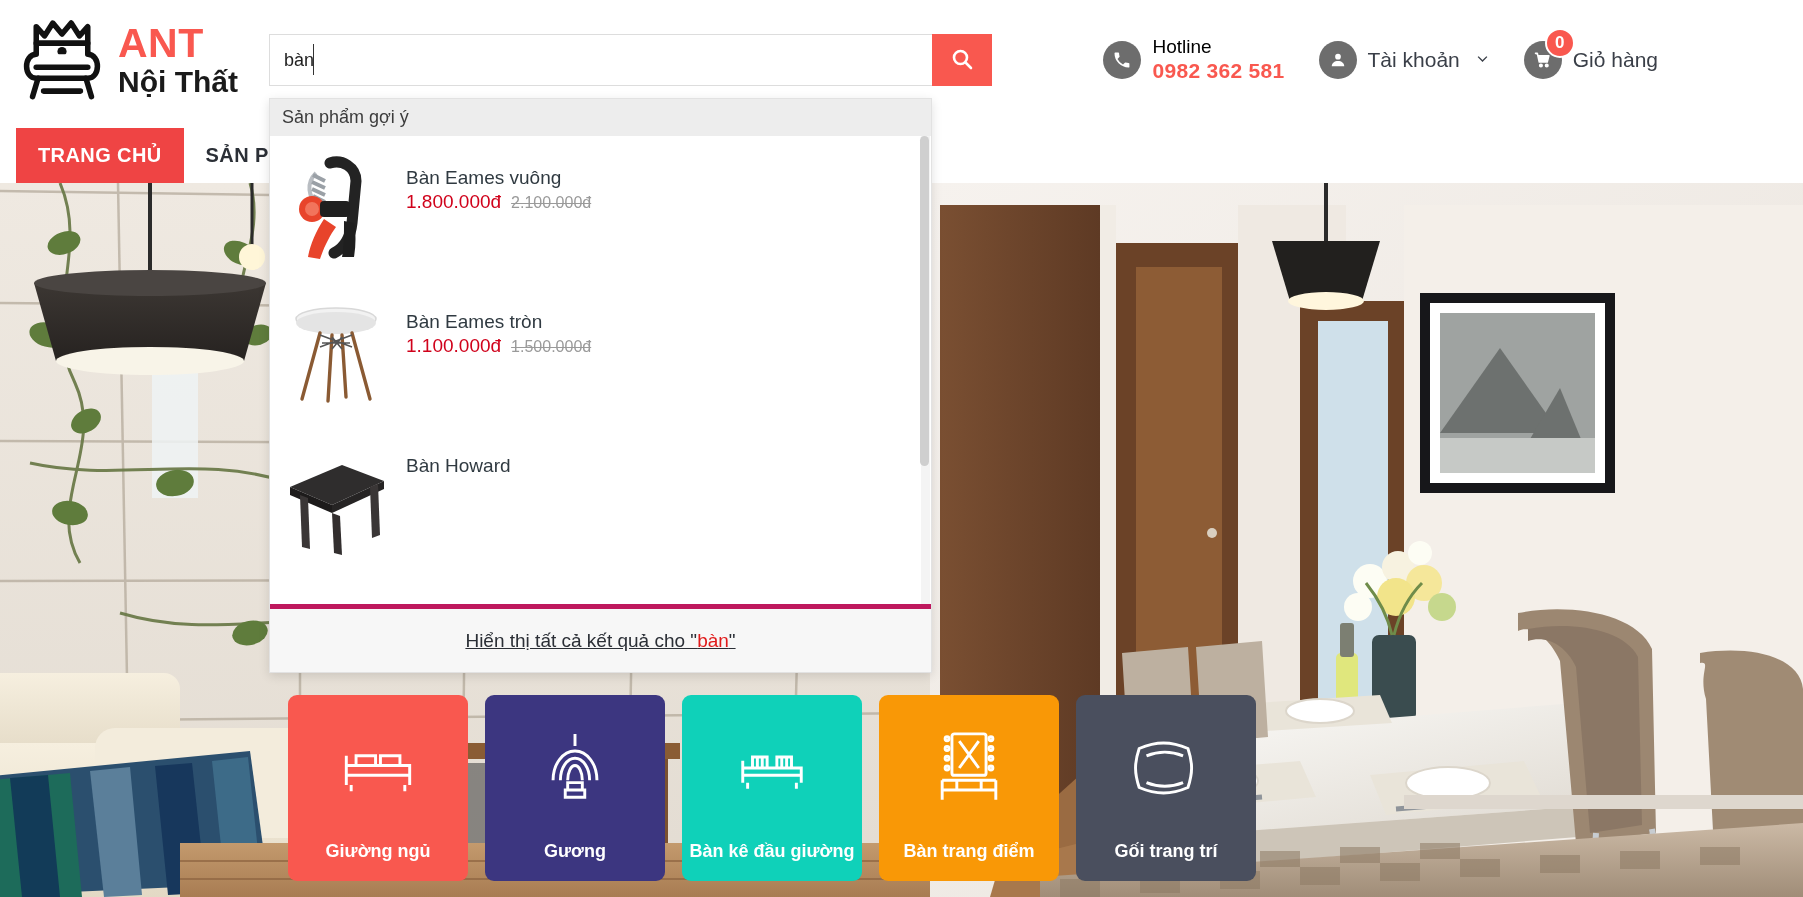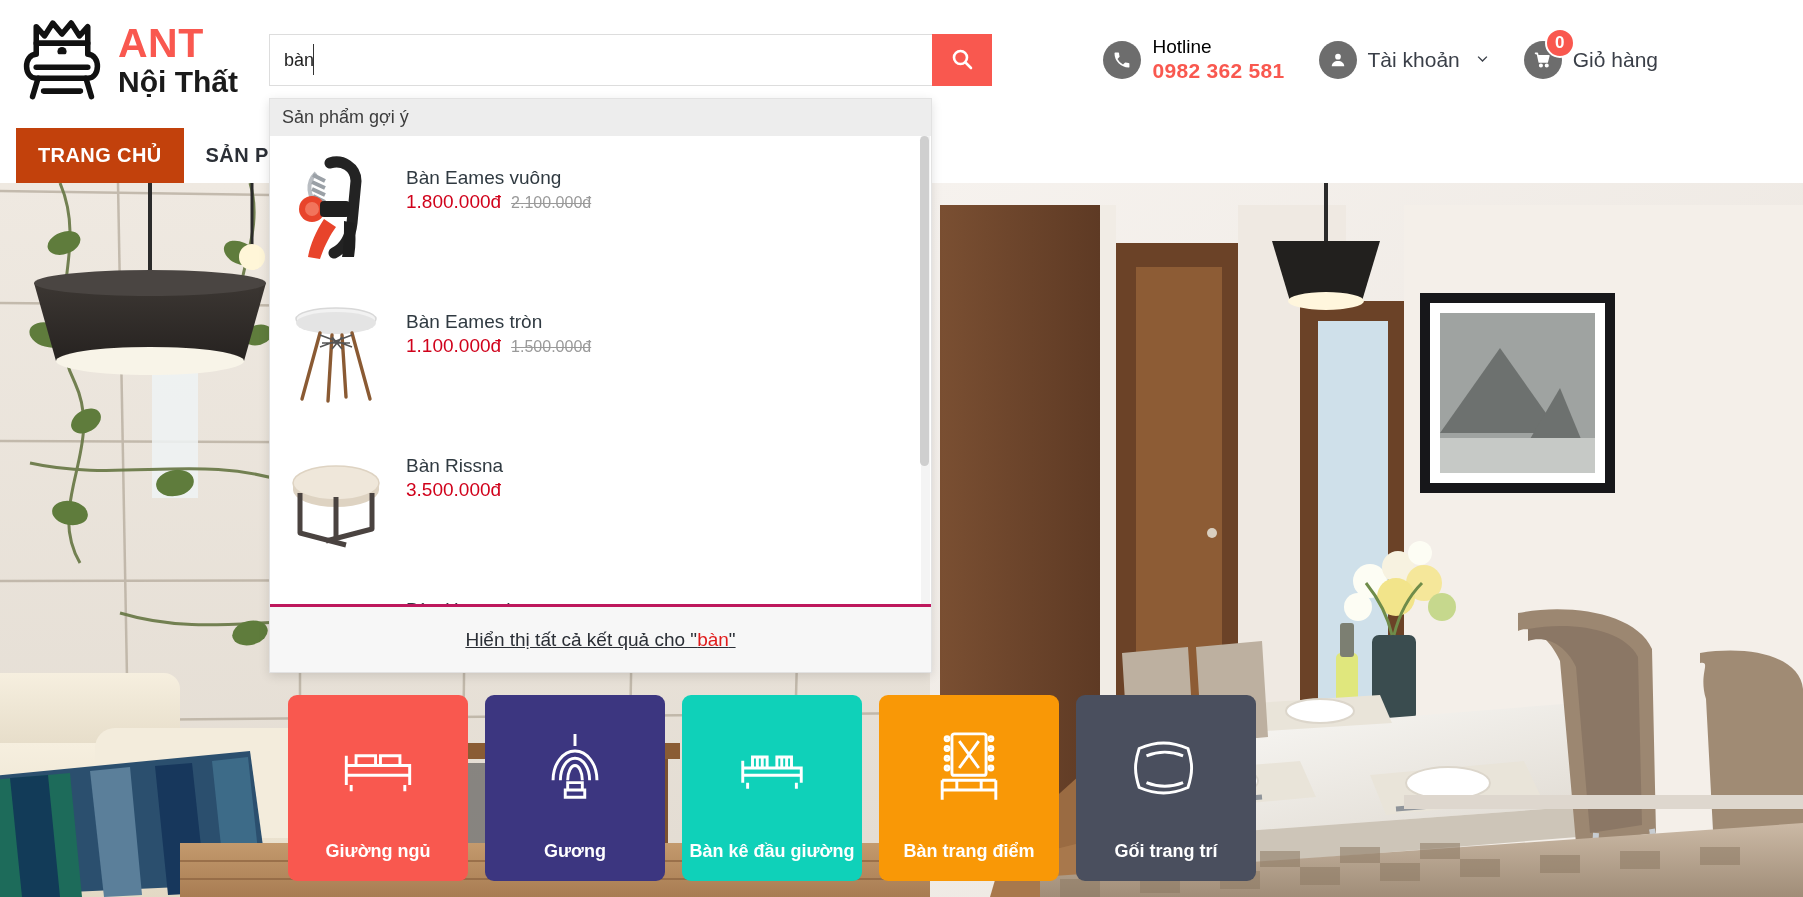--- a/index.html
+++ b/index.html
@@ -106,21 +106,21 @@
     z-index: 20;
     display: flex; align-items: stretch;
     padding-left: 16px;
   }
   .nav-item {
     display: flex; align-items: center;
     padding: 0 22px;
     font-size: 20px; font-weight: 700; letter-spacing: .4px;
     color: #2b2f36; cursor: pointer; white-space: nowrap;
   }
-  .nav-item.active { background: #c2410c; color: #ffffff; justify-content: flex-end; }
+  .nav-item.active { background: #ef4444; color: #ffffff; justify-content: flex-end; }
 
   
   .hero {
     position: absolute; top: 183px; left: 0;
     width: 1803px; height: 714px;
     overflow: hidden; z-index: 5;
   }
   .hero svg { display:block; width: 1803px; height: 714px; }
 
   
@@ -194,21 +194,21 @@
   }
   .sug-thumb-bar {
     position: absolute; right: 1px; top: 0;
     width: 9px; height: 330px;
     background: #cfcfcf; border-radius: 5px;
   }
 
   .suggest-foot {
     flex: none; height: 68px;
     background: #f7f7f7;
-    border-top: 3px solid #be185d;
+    border-top: 5px solid #be185d;
     display: flex; align-items: center; justify-content: center;
   }
   .foot-link {
     font-size: 19px; color: #2b2f36;
     text-decoration: underline; cursor: pointer;
   }
   .foot-link .q { color: #2b2f36; }
   .foot-link .kw { color: #e01b1b; }
 </style>
 </head>
@@ -632,40 +632,20 @@
         </span>
         <span class="sug-meta">
           <span class="sug-name">Bàn Eames tròn</span>
           <span class="sug-price-row">
             <span class="sug-price">1.100.000đ</span>
             <span class="sug-old">1.500.000đ</span>
           </span>
         </span>
       </div>
 
-      <div class="sug-item">
-        <span class="sug-thumb">
-          <svg viewBox="0 0 100 118">
-            <ellipse cx="50" cy="46" rx="43" ry="17" fill="#efe7da" stroke="#ded3c2" stroke-width="1.5"></ellipse>
-            <path d="M7 46 a43 17 0 0086 0 v7 a43 17 0 01-86 0 z" fill="#ded3c2"></path>
-            <g stroke="#4a4340" stroke-width="5" fill="none" stroke-linejoin="round">
-              <path d="M14 56 L14 96 L60 108"></path>
-              <path d="M86 56 L86 92 L40 104"></path>
-              <path d="M50 60 L50 100"></path>
-            </g>
-          </svg>
-        </span>
-        <span class="sug-meta">
-          <span class="sug-name">Bàn Rissna</span>
-          <span class="sug-price-row">
-            <span class="sug-price">3.500.000đ</span>
-
-          </span>
-        </span>
-      </div>
 
       <div class="sug-item">
         <span class="sug-thumb">
           <svg viewBox="0 0 100 118">
             <path d="M4 50 L56 28 L98 44 L46 68 Z" fill="#2f2d2d"></path>
             <path d="M4 50 L46 68 L46 76 L4 58 Z" fill="#1d1b1b"></path>
             <path d="M46 68 L98 44 L98 52 L46 76 Z" fill="#262424"></path>
             <path d="M14 58 L22 61 L24 112 L16 110 Z" fill="#3a3636"></path>
             <path d="M84 50 L92 47 L94 98 L86 101 Z" fill="#3a3636"></path>
             <path d="M46 76 L54 79 L56 118 L48 116 Z" fill="#332f2f"></path>

